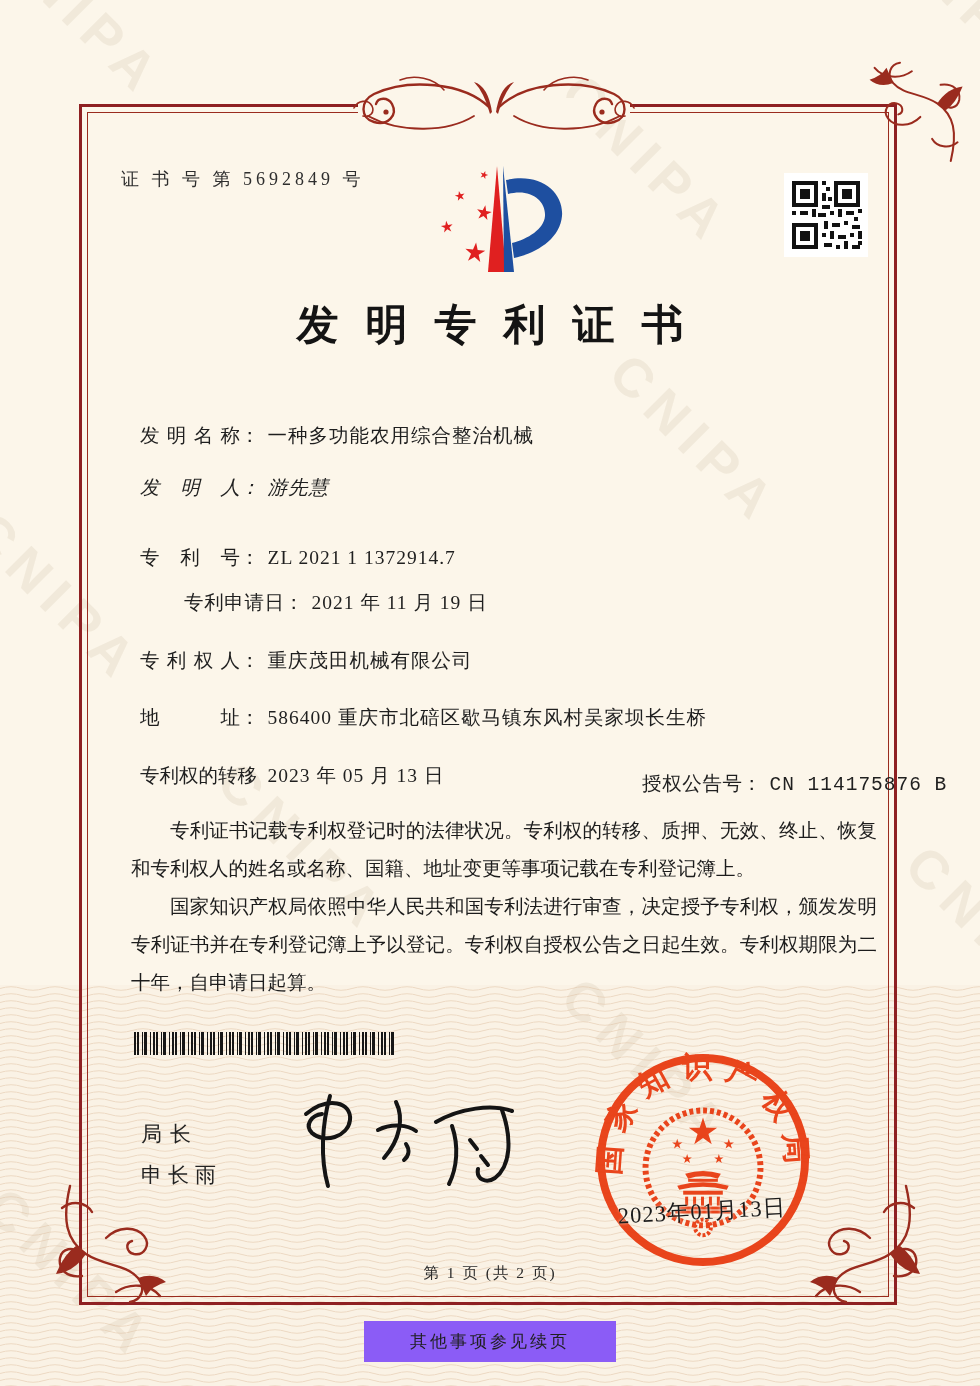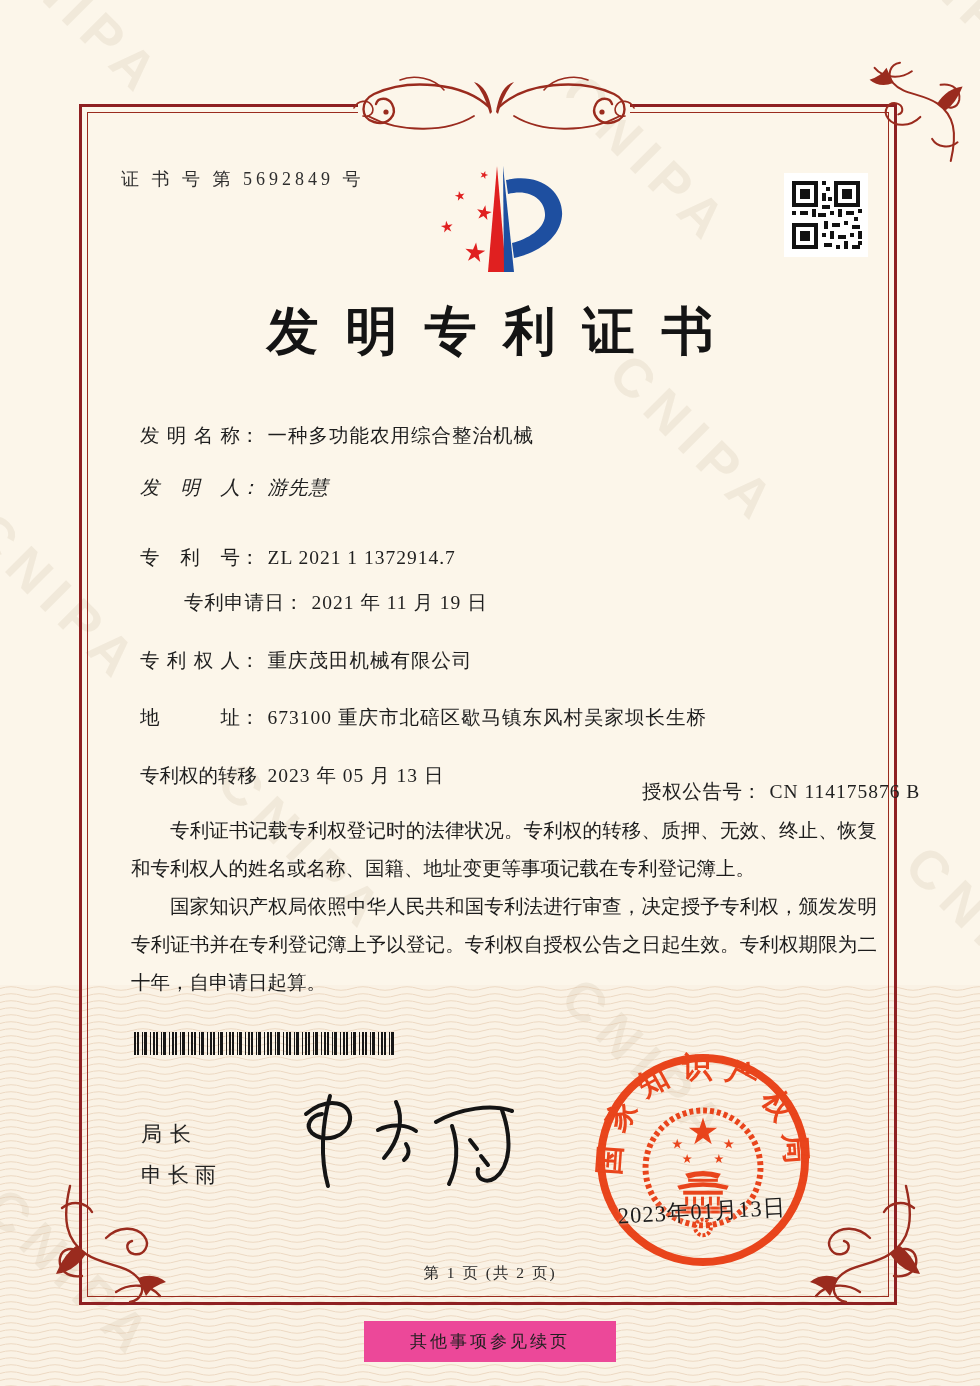--- a/index.html
+++ b/index.html
@@ -21,29 +21,29 @@
   .frame-outer{position:absolute;left:79px;top:104px;width:818px;height:1201px;
     border:3px solid #8e2022;box-sizing:border-box;}
   .frame-inner{position:absolute;left:87px;top:112px;width:802px;height:1185px;
     border:1px solid #9a2b1e;box-sizing:border-box;}
   .orn{position:absolute;}
   
   .cert-no{position:absolute;left:121px;top:167px;font-size:18px;letter-spacing:4px;color:#2e2e2e;}
   .logo{position:absolute;left:418px;top:160px;width:152px;height:134px;}
   .qr{position:absolute;left:784px;top:173px;width:84px;height:84px;}
   .title{position:absolute;left:0;top:297px;width:100%;text-align:center;
-    font-size:52px;font-weight:bold;letter-spacing:27px;padding-left:27px;
+    font-size:42px;font-weight:bold;letter-spacing:27px;padding-left:27px;
     box-sizing:border-box;color:#141414;}
   
   .field-row{position:absolute;left:140px;font-size:19.5px;color:#1f1f1f;white-space:nowrap;}
   .flabel{display:inline-block;width:100px;text-align:justify;text-align-last:justify;
     vertical-align:top;}
   .fcolon{display:inline-block;margin-right:8px;}
   .fvalue{letter-spacing:1px;}
-  .grant-no{position:absolute;left:502px;top:16px;}
+  .grant-no{position:absolute;left:502px;top:8px;font-family:Liberation Mono, monospace;}
   
   .paras{position:absolute;left:131px;top:812px;width:746px;font-size:19.5px;
     line-height:38px;text-align:justify;color:#1c1c1c;}
   .paras p{margin:0;text-indent:2em;}
   
   .barcode{position:absolute;left:134px;top:1032px;width:263px;height:23px;
     background:repeating-linear-gradient(90deg,
       #161616 0 2px,transparent 2px 3px,
       #161616 3px 5px,transparent 5px 8px,
       #161616 8px 9px,transparent 9px 10px,
@@ -55,21 +55,21 @@
   .sig-svg{position:absolute;left:278px;top:1082px;width:250px;height:118px;}
   
   .seal{position:absolute;left:594px;top:1051px;width:218px;height:218px;opacity:.93;}
   .seal-date{position:absolute;left:604px;top:1196px;width:196px;text-align:center;
     font-size:22.5px;letter-spacing:1px;color:#1b1b1b;transform:rotate(-3deg);
     text-shadow:0 0 3px rgba(252,246,234,.9);}
   
   .page-info{position:absolute;left:0;top:1263px;width:100%;text-align:center;
     font-size:15.5px;letter-spacing:2px;color:#2a2a2a;}
   .cont-note{position:absolute;left:50%;top:1321px;transform:translateX(-50%);
-    background:#ec4899;padding:9px 46px;font-size:17px;letter-spacing:3px;color:#1f1f1f;}
+    background:#8b5cf6;padding:9px 46px;font-size:17px;letter-spacing:3px;color:#1f1f1f;}
 </style>
 </head>
 <body>
 
 <div class="page">
 
   <div class="wm" style="left:-28px;top:-20px;">CNIPA</div>
   <div class="wm" style="left:852px;top:-40px;">CNIPA</div>
   <div class="wm" style="left:540px;top:128px;">CNIPA</div>
   <div class="wm" style="left:588px;top:408px;">CNIPA</div>
@@ -201,21 +201,21 @@
   <div class="field-row" style="top:544px;">
     <span class="flabel">专利号</span><span class="fcolon">：</span><span class="fvalue">ZL 2021 1 1372914.7</span>
   </div>
   <div class="field-row" style="top:589px;margin-left:44px;">
     <span class="flabel">专利申请日</span><span class="fcolon">：</span><span class="fvalue">2021 年 11 月 19 日</span>
   </div>
   <div class="field-row" style="top:647px;">
     <span class="flabel">专利权人</span><span class="fcolon">：</span><span class="fvalue">重庆茂田机械有限公司</span>
   </div>
   <div class="field-row" style="top:704px;">
-    <span class="flabel">地址</span><span class="fcolon">：</span><span class="fvalue">673100 重庆市北碚区歇马镇东风村吴家坝长生桥</span>
+    <span class="flabel">地址</span><span class="fcolon">：</span><span class="fvalue">586400 重庆市北碚区歇马镇东风村吴家坝长生桥</span>
   </div>
   <div class="field-row" style="top:762px;width:740px;">
     <span class="flabel">专利权的转移</span><span class="fcolon">：</span><span class="fvalue">2023 年 05 月 13 日</span>
     <span class="grant-no">
       <span class="flabel">授权公告号</span><span class="fcolon">：</span><span class="fvalue">CN 114175876 B</span>
     </span>
   </div>
 
   <div class="paras">
     <p>专利证书记载专利权登记时的法律状况。专利权的转移、质押、无效、终止、恢复和专利权人的姓名或名称、国籍、地址变更等事项记载在专利登记簿上。</p>

